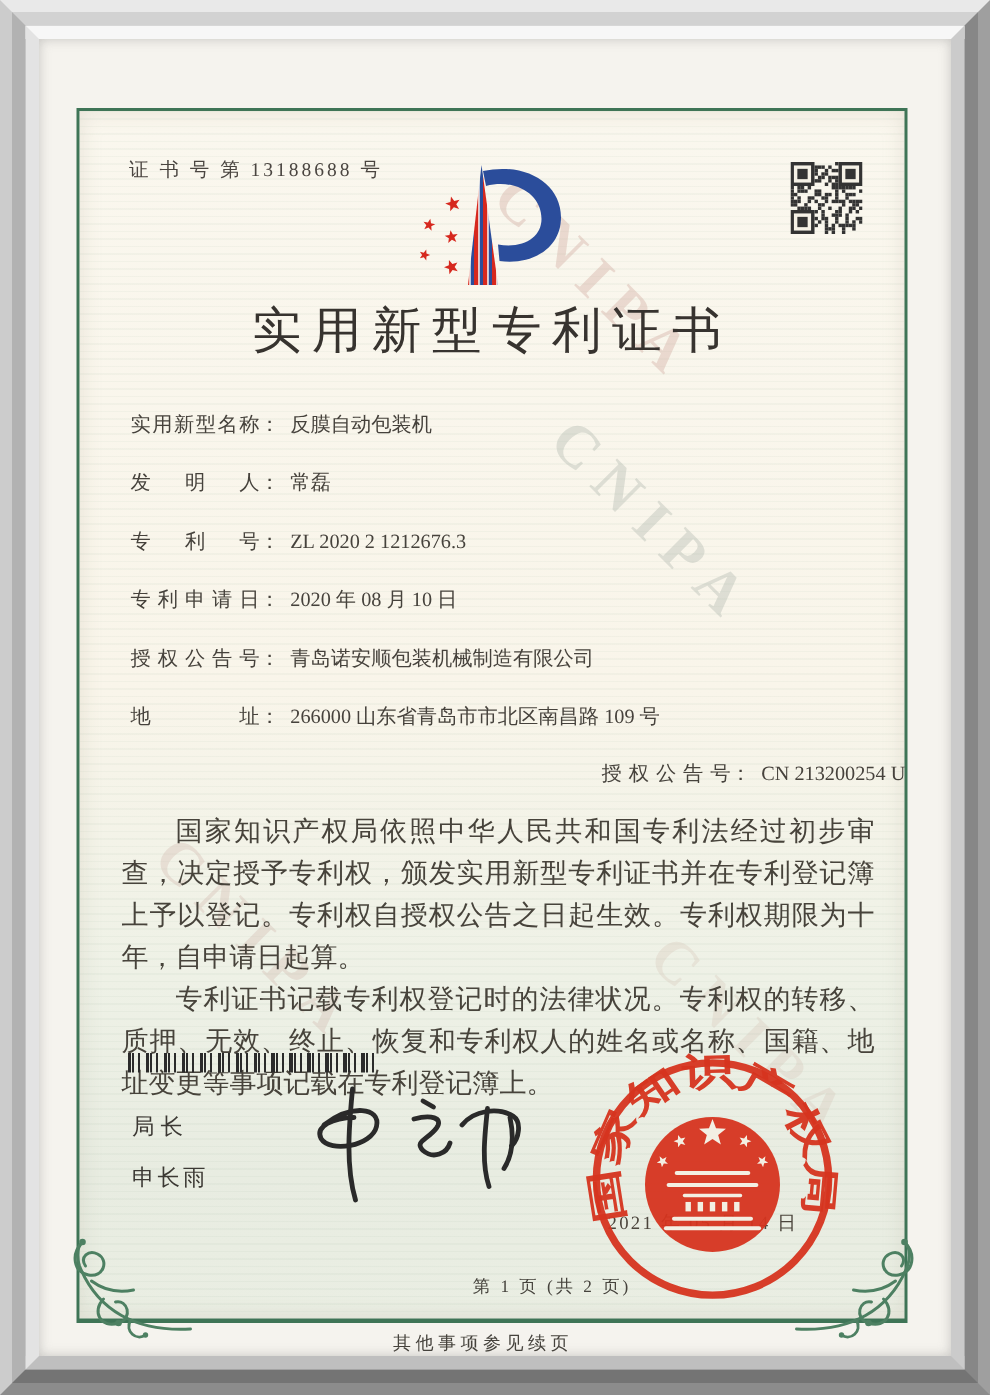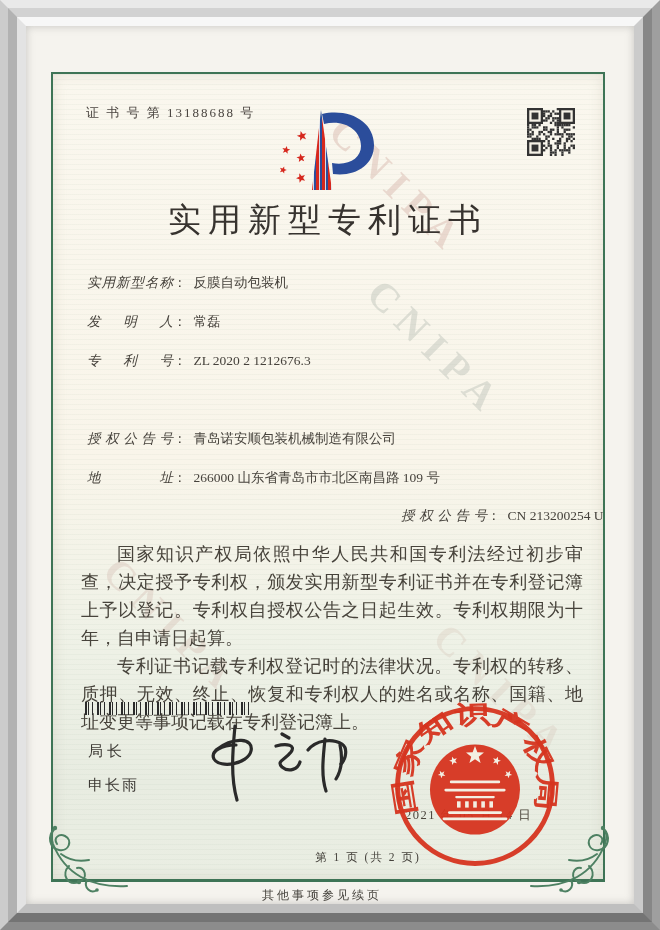--- a/index.html
+++ b/index.html
@@ -31,21 +31,21 @@
   .wm1{left:300px;top:34px;color:rgba(208,168,158,.38);}
   .wm2{left:338px;top:196px;color:rgba(168,176,168,.34);}
   .wm3{left:74px;top:474px;color:rgba(206,176,166,.30);}
   .wm4{left:404px;top:540px;color:rgba(206,176,166,.22);}
   .certno{position:absolute;left:33px;top:30px;font-size:13px;letter-spacing:2px;color:#4a4540;}
   .logo{position:absolute;left:215px;top:34px;}
   .qr{position:absolute;left:474px;top:34px;}
   .title{position:absolute;left:0;top:124px;width:100%;text-align:center;
     font-size:33px;font-weight:400;letter-spacing:7px;color:#37332f;}
   .row{position:absolute;left:34px;font-size:13.5px;color:#46423c;white-space:nowrap;}
-  .lbl{display:inline-block;width:86px;text-align:justify;text-align-last:justify;font-style:italic;}
+  .lbl{display:inline-block;width:86px;text-align:justify;text-align-last:justify;}
   .val{margin-left:7px;}
   .row-right{position:absolute;left:348px;font-size:13.5px;color:#46423c;white-space:nowrap;}
   .paras{position:absolute;left:28px;top:466px;width:502px;font-size:18px;
     line-height:28px;color:#47433b;text-align:justify;}
   .paras p{margin:0;text-indent:2em;}
   .barcode{position:absolute;left:32px;top:628px;width:168px;height:13px;
     background:
       repeating-linear-gradient(90deg,#2b2b2b 0 2px,transparent 2px 3px,#2b2b2b 3px 4px,transparent 4px 7px,#2b2b2b 7px 8px,transparent 8px 12px);}
   .sig-title{position:absolute;left:35px;top:668px;font-size:15px;letter-spacing:4px;color:#3c3934;}
   .sig-name{position:absolute;left:35px;top:702px;font-size:15px;letter-spacing:2px;color:#3c3934;}
@@ -248,20 +248,23 @@
 
     <div class="row" style="top:200px">
       <span class="lbl">实用新型名称</span><span>：</span><span class="val">反膜自动包装机</span>
     </div>
     <div class="row" style="top:239px">
       <span class="lbl">发明人</span><span>：</span><span class="val">常磊</span>
     </div>
     <div class="row" style="top:278px">
       <span class="lbl">专利号</span><span>：</span><span class="val">ZL 2020 2 1212676.3</span>
     </div>
+    <div class="row" style="top:317px">
+      <span class="lbl">专利申请日</span><span>：</span><span class="val">2020 年 08 月 10 日</span>
+    </div>
     <div class="row" style="top:356px">
       <span class="lbl">授权公告号</span><span>：</span><span class="val">青岛诺安顺包装机械制造有限公司</span>
     </div>
     <div class="row" style="top:395px">
       <span class="lbl">地址</span><span>：</span><span class="val">266000 山东省青岛市市北区南昌路 109 号</span>
     </div>
     <div class="row-right" style="top:433px">
       <span class="lbl">授权公告号</span><span>：</span><span class="val">CN 213200254 U</span>
     </div>
 

